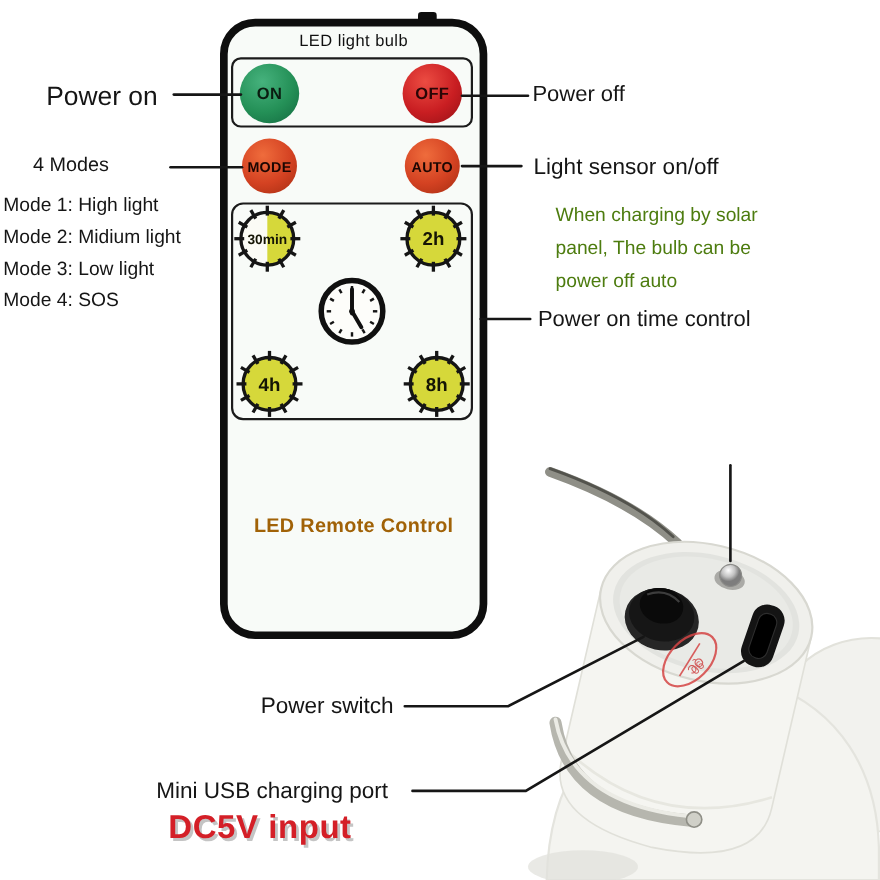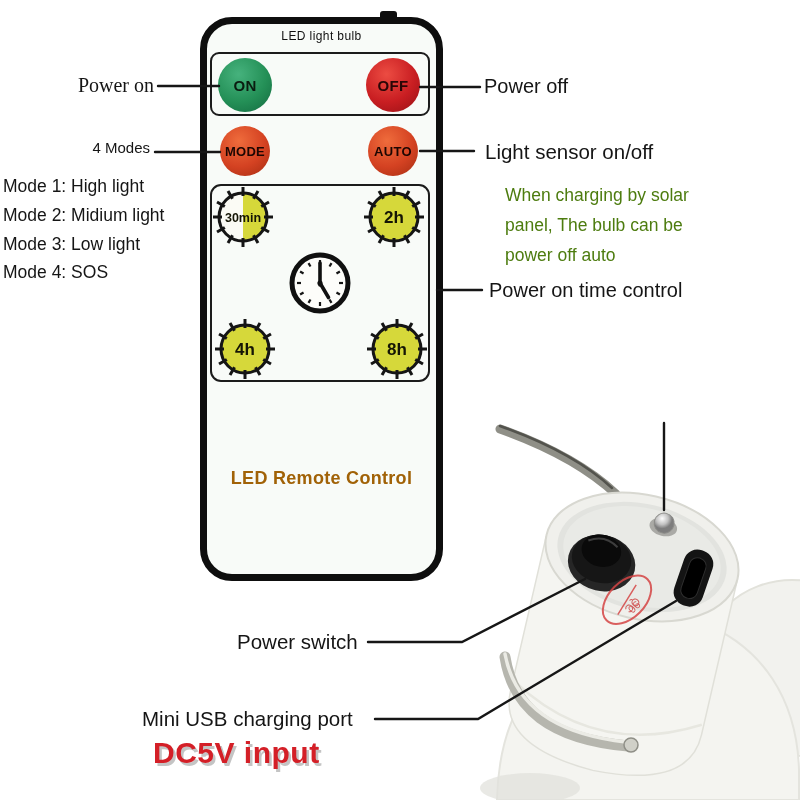--- a/index.html
+++ b/index.html
@@ -4,21 +4,21 @@
 <style>
   html,body{margin:0;padding:0;background:#ffffff;}
   body{width:800px;height:800px;font-family:"Liberation Sans",sans-serif;color:#1a1a1a;}
   .canvas{position:relative;width:800px;height:800px;background:#fff;overflow:hidden;}
   .lbl{position:absolute;white-space:nowrap;color:#151515;}
 
   
   .remote{position:absolute;left:200px;top:17px;width:243px;height:564px;
           background:#f8fbf8;border:7px solid #0e0e0e;border-radius:32px;box-sizing:border-box;}
   .remote-title{position:absolute;top:5px;left:0;width:100%;text-align:center;
-          font-size:12px;letter-spacing:.4px;color:#101010;}
+          font-size:15px;letter-spacing:.4px;color:#101010;}
   .remote-footer{position:absolute;top:444px;left:0;width:100%;text-align:center;
           font-size:18px;font-weight:bold;letter-spacing:.3px;color:#a16207;}
   .groupbox{position:absolute;border:2px solid #1b1b1b;box-sizing:border-box;background:transparent;}
   .gb1{left:3px;top:28px;width:220px;height:64px;border-radius:9px;}
   .gb2{left:3px;top:160px;width:220px;height:198px;border-radius:11px;}
   .rbtn{position:absolute;border-radius:50%;display:flex;align-items:center;justify-content:center;
         font-weight:bold;letter-spacing:.3px;}
   .btn-on {left:11px;top:34px;width:54px;height:54px;font-size:15px;color:#0a1c10;
         background:radial-gradient(circle at 38% 30%, #46b27d, #249057 55%, #146c41 96%);}
   .btn-off{left:159px;top:34px;width:54px;height:54px;font-size:15px;color:#2a0606;
@@ -29,23 +29,23 @@
         background:radial-gradient(circle at 38% 30%, #ef6c3c, #d44222 55%, #a82e13 96%);}
   .tbtn{position:absolute;width:64px;height:64px;overflow:visible;}
   .t30{left:4px;top:161px;}  .t2h{left:155px;top:161px;}
   .t4h{left:6px;top:293px;}  .t8h{left:158px;top:293px;}
   .clocksvg{position:absolute;left:77px;top:223px;width:72px;height:72px;overflow:visible;}
   svg text{font-family:"Liberation Sans",sans-serif;}
   .ttext{font-weight:bold;fill:#151505;}
   .notch{position:absolute;left:380px;top:11px;width:17px;height:10px;background:#0e0e0e;border-radius:3px;}
 
   
-  .l-poweron{left:42px;top:74px;width:112px;text-align:right;font-size:20px;font-family:Liberation Serif, serif;}
+  .l-poweron{left:42px;top:74px;width:112px;text-align:left;font-size:24px;}
   .l-poweroff{left:484px;top:75px;font-size:20px;}
-  .l-modes{left:30px;top:139px;width:120px;text-align:right;font-size:15px;}
+  .l-modes{left:30px;top:139px;width:120px;font-size:18px;}
   .l-modelist{left:3px;top:172px;font-size:17.5px;line-height:28.8px;white-space:nowrap;}
   .l-sensor{left:485px;top:140px;font-size:20.5px;text-align:right;}
   .l-solar{left:487px;top:180px;font-size:17.5px;line-height:30px;white-space:nowrap;color:#4d7c0f;margin-left:18px;}
   .l-timectrl{left:489px;top:279px;font-size:20px;text-align:center;}
   .l-charging{left:566px;top:393px;font-size:19.5px;}
   .l-powersw{left:237px;top:630px;font-size:20.5px;}
   .l-usb{left:142px;top:707px;font-size:20.5px;}
   .l-dc{left:153px;top:736px;font-size:30px;font-weight:bold;color:#d41f27;
          letter-spacing:.5px;text-shadow:2.5px 2.5px 0 rgba(125,125,125,.45);}
 

